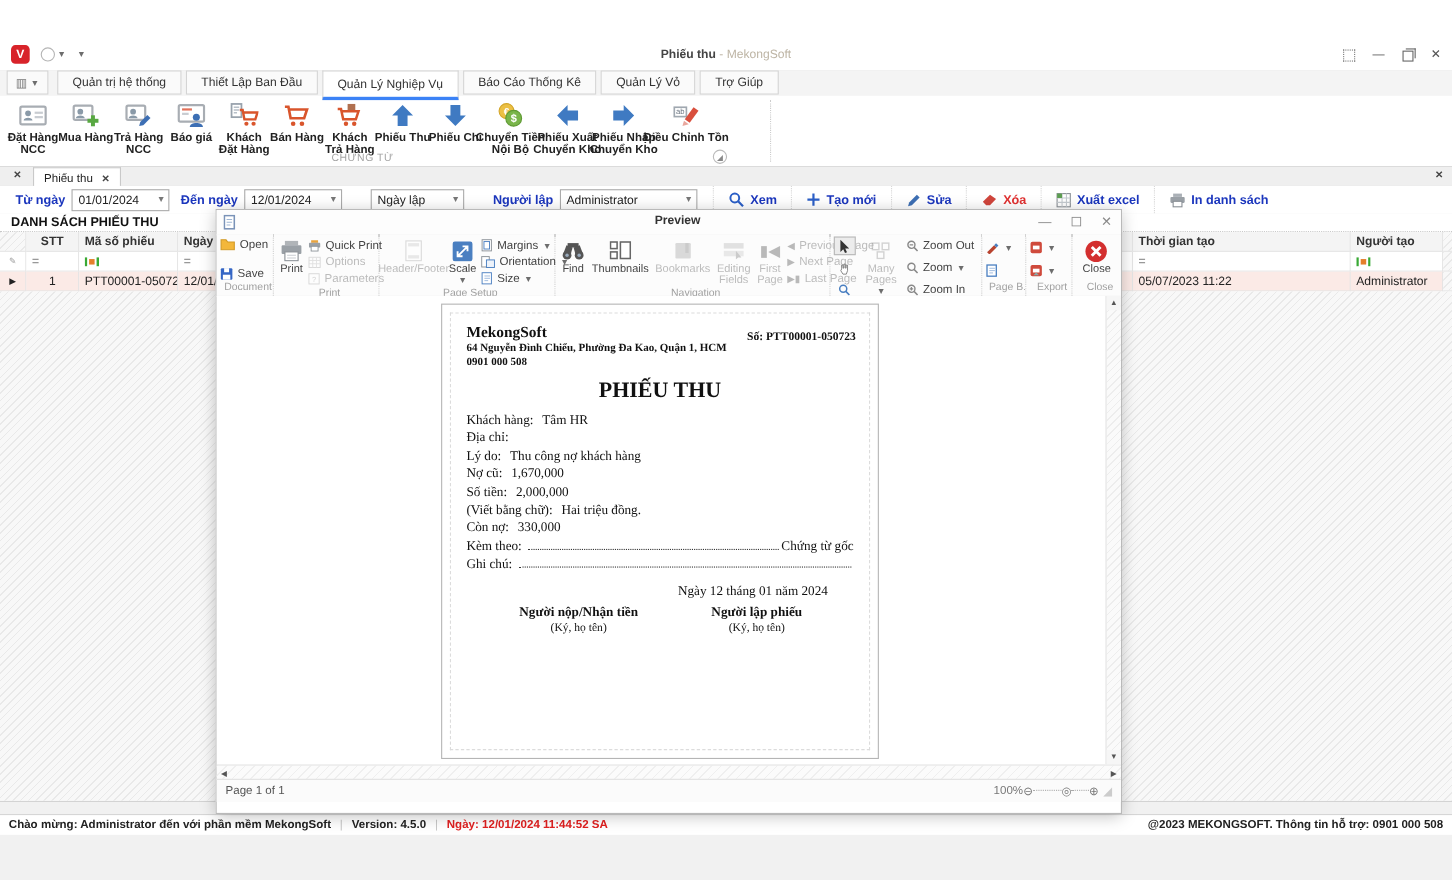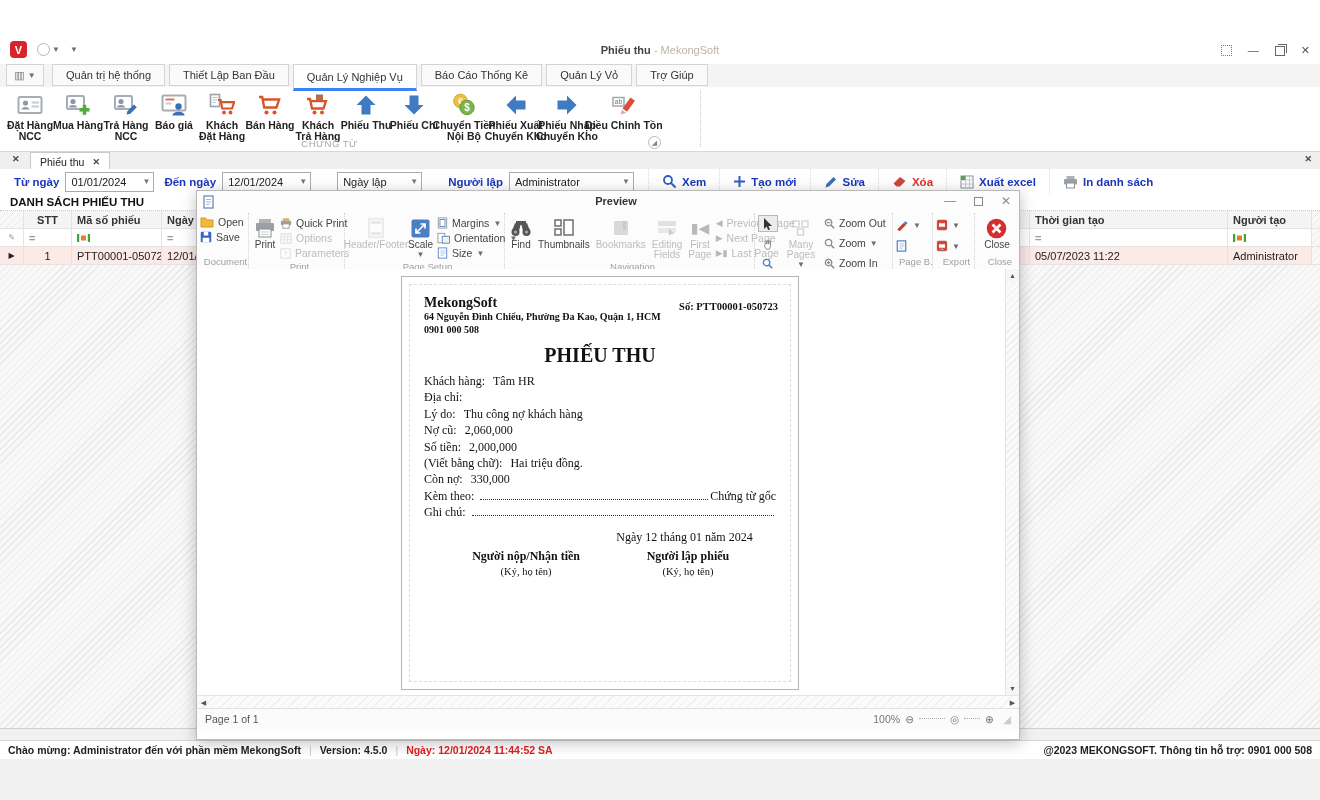--- a/index.html
+++ b/index.html
@@ -100,21 +100,21 @@
   
   #dlg-content{position:absolute;left:0;top:78px;width:822px;height:426px;background:#fff;overflow:hidden;}
   #vscroll{position:absolute;right:0;top:0;bottom:0;width:13px;border-left:1px solid #e4e4e4;
            background:repeating-linear-gradient(135deg,#ededed 0 1px,transparent 1px 5px),#fafafa;}
   .scr-arrow{position:absolute;left:0;width:13px;height:13px;display:flex;align-items:center;justify-content:center;
              font-size:7px;color:#555;background:#f6f6f6;}
   #hscroll{position:absolute;left:0;top:504px;width:822px;height:13px;background:repeating-linear-gradient(135deg,#efefef 0 1px,transparent 1px 6px),#fbfbfb;border-top:1px solid #e4e4e4;}
   #hscroll .ha{position:absolute;top:0;width:13px;height:13px;display:flex;align-items:center;justify-content:center;font-size:7px;color:#555;}
   #dlg-status{position:absolute;left:0;top:517px;width:822px;height:21px;background:#fbfbfb;border-top:1px solid #e2e2e2;
               display:flex;align-items:center;font-size:10.5px;color:#555;padding:0 8px;box-sizing:border-box;}
-  #zoomctl{margin-left:auto;display:flex;align-items:center;gap:5px;color:#777;}
+  #zoomctl{margin-left:auto;display:flex;align-items:center;color:#777;}
   .ztrack{border-top:1px dotted #aaa;width:26px;height:1px;}
   
   #page{position:absolute;left:204px;top:7px;width:396px;height:412px;background:#fff;border:1px solid #b5b5b5;}
   #page-inner{position:absolute;inset:7px;border:1px dashed #dcdcdc;padding:10px 14px;box-sizing:border-box;
               font-family:"Liberation Serif","DejaVu Serif",serif;color:#111;}
   .doc-company{font-size:14px;font-weight:bold;}
   .doc-addr{font-size:10px;font-weight:bold;line-height:12.5px;}
   .doc-num{position:absolute;right:12px;top:16px;font-size:10.5px;font-weight:bold;}
   .doc-title{text-align:center;font-size:20px;font-weight:bold;margin:8px 0 6px 0;}
   .dfield{font-size:12px;line-height:16.4px;display:flex;align-items:baseline;}
@@ -494,21 +494,21 @@
           </svg>
         </span>
       <span>✕</span>
     </span>
   </div>
 
   <div id="dlg-toolbar">
 
     <div class="tgroup" style="width:52px;">
       <div class="titems">
-          <div class="tcol" style="justify-content:flex-start;">
+          <div class="tcol" style="justify-content:space-between;">
         <div class="sbtn">
           <span>
                 <svg width="14" height="12" viewBox="0 0 14 12">
                   <path d="M1 2 h4.5 l1.5 2 H13 v7 H1 z" fill="#f3b73a" stroke="#d19a27"></path>
                 </svg>
               </span>
           <span>Open</span>
             </div>
         <div class="sbtn">
           <span>
@@ -849,21 +849,21 @@
             </div>
             <div class="dfield">
               <span class="lab">Địa chỉ:</span>
             </div>
             <div class="dfield">
               <span class="lab">Lý do:</span>
               <span class="val">Thu công nợ khách hàng</span>
             </div>
             <div class="dfield">
               <span class="lab">Nợ cũ:</span>
-              <span class="val">2,060,000</span>
+              <span class="val">1,670,000</span>
             </div>
             <div class="dfield">
               <span class="lab">Số tiền:</span>
               <span class="val">2,000,000</span>
             </div>
             <div class="dfield">
               <span class="lab">(Viết bằng chữ):</span>
               <span class="val">Hai triệu đồng.</span>
             </div>
             <div class="dfield">

